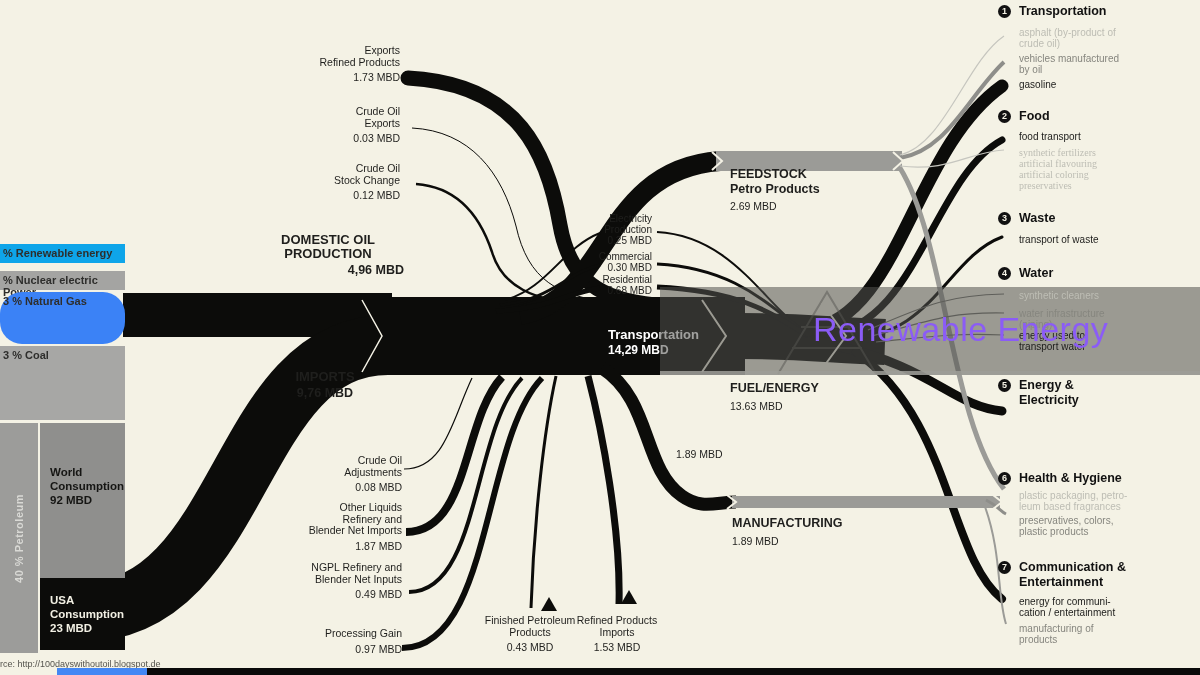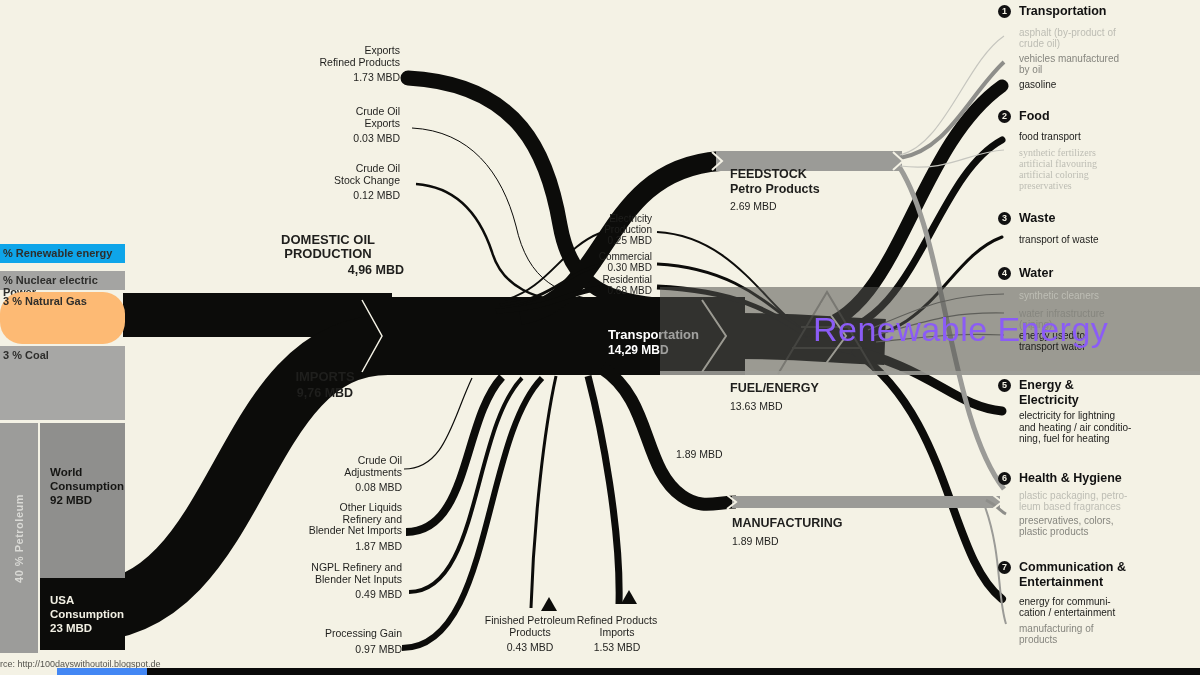--- a/index.html
+++ b/index.html
@@ -5,21 +5,21 @@
   html,body{margin:0;padding:0;}
   body{font-family:"Liberation Sans",sans-serif;background:#222;}
   .stage{position:relative;width:1200px;height:675px;background:#f4f2e5;overflow:hidden;}
   .stage svg{position:absolute;left:0;top:0;z-index:1;}
 
   
   .mixbar{position:absolute;left:0;width:125px;box-sizing:border-box;padding:3px 0 0 3px;
           font-size:11px;font-weight:bold;color:#2e2e2c;z-index:2;}
   .b1{top:244px;height:19px;background:#0ea5e9;}
   .b2{top:271px;height:19px;background:#a4a4a2;}
-  .b3{top:292px;height:52px;background:#fdba74;border-radius:22px;}
+  .b3{top:292px;height:52px;background:#3b82f6;border-radius:22px;}
   .b4{top:346px;height:74px;background:#a7a7a5;}
   .petro{position:absolute;left:0;top:423px;width:38px;height:230px;background:#9c9c9a;z-index:2;
          display:flex;align-items:center;justify-content:center;}
   .petro span{writing-mode:vertical-rl;transform:rotate(180deg);font-size:11px;font-weight:bold;color:#d9d9d5;letter-spacing:.5px;}
   .world{position:absolute;left:40px;top:423px;width:85px;height:155px;background:#8f8f8d;z-index:2;
          box-sizing:border-box;padding:42px 12px 0 10px;font-size:11.5px;font-weight:bold;color:#151513;line-height:14px;}
   .usa{position:absolute;left:40px;top:578px;width:85px;height:72px;background:#0c0c0a;z-index:2;
        box-sizing:border-box;padding:15px 0 0 10px;font-size:11.5px;font-weight:bold;color:#f2f0e4;line-height:14px;}
 
   
@@ -266,25 +266,20 @@
         <div class="item pre tone-dark">energy used to
 transport water</div>
       </div>
     </div>
     <div class="cat c4">
       <div class="cat-head">
           <span class="bullet">5</span>
           <span class="cat-title pre">Energy &amp;
 Electricity</span>
         </div>
-      <div class="items">
-        <div class="item pre tone-dark">electricity for lightning
-and heating / air conditio-
-ning, fuel for heating</div>
-      </div>
     </div>
     <div class="cat c5">
       <div class="cat-head">
           <span class="bullet">6</span>
           <span class="cat-title pre">Health &amp; Hygiene</span>
         </div>
       <div class="items">
         <div class="item pre tone-light">plastic packaging, petro-
 leum based fragrances</div>
         <div class="item pre tone-mid">preservatives, colors,

